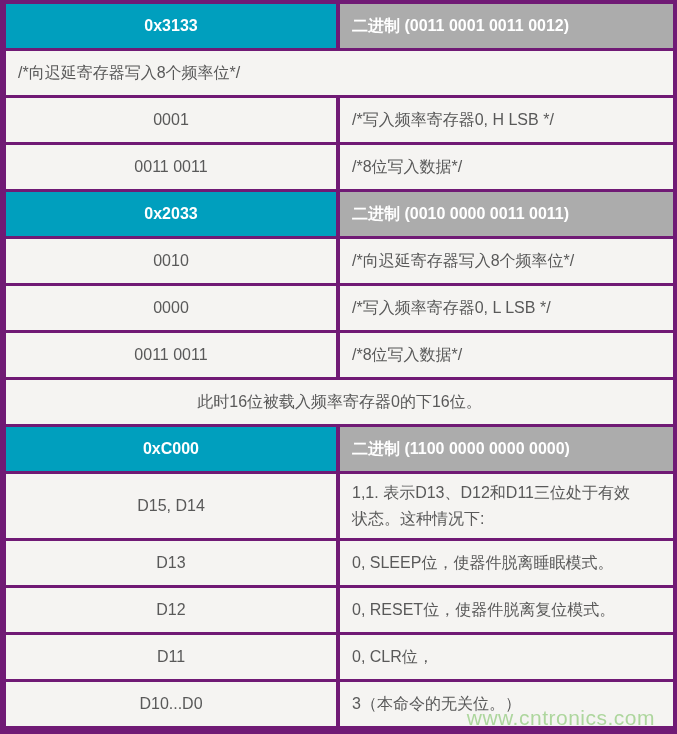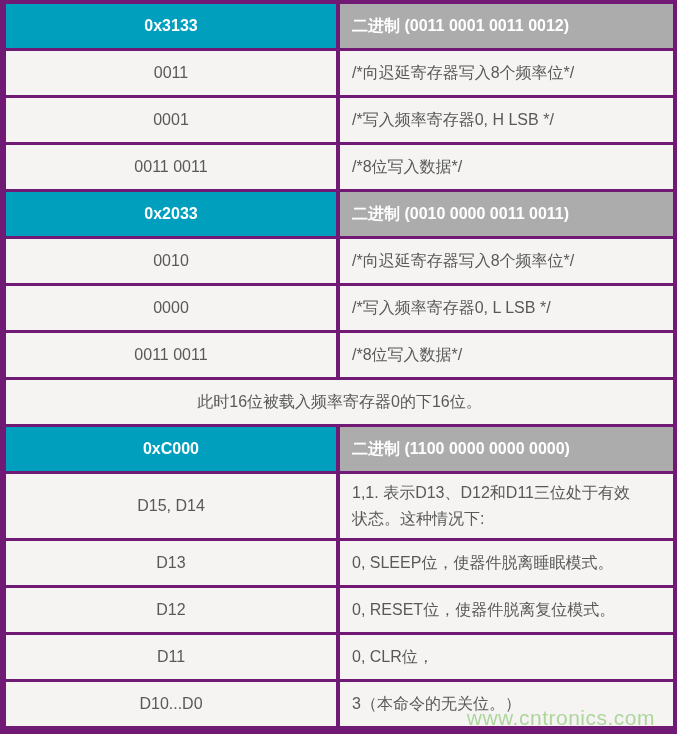--- a/index.html
+++ b/index.html
@@ -68,21 +68,20 @@
 <body>
 
 <div class="page">
 
   <div class="section">
     <div class="row header-row">
       <div class="cell left">0x3133</div>
       <div class="cell right">二进制 (0011 0001 0011 0012)</div>
     </div>
     <div class="row body-row">
-      <div class="cell left">0011</div>
       <div class="cell right">/*向迟延寄存器写入8个频率位*/</div>
     </div>
     <div class="row body-row">
       <div class="cell left">0001</div>
       <div class="cell right">/*写入频率寄存器0, H LSB */</div>
     </div>
     <div class="row body-row">
       <div class="cell left">0011 0011</div>
       <div class="cell right">/*8位写入数据*/</div>
     </div>

